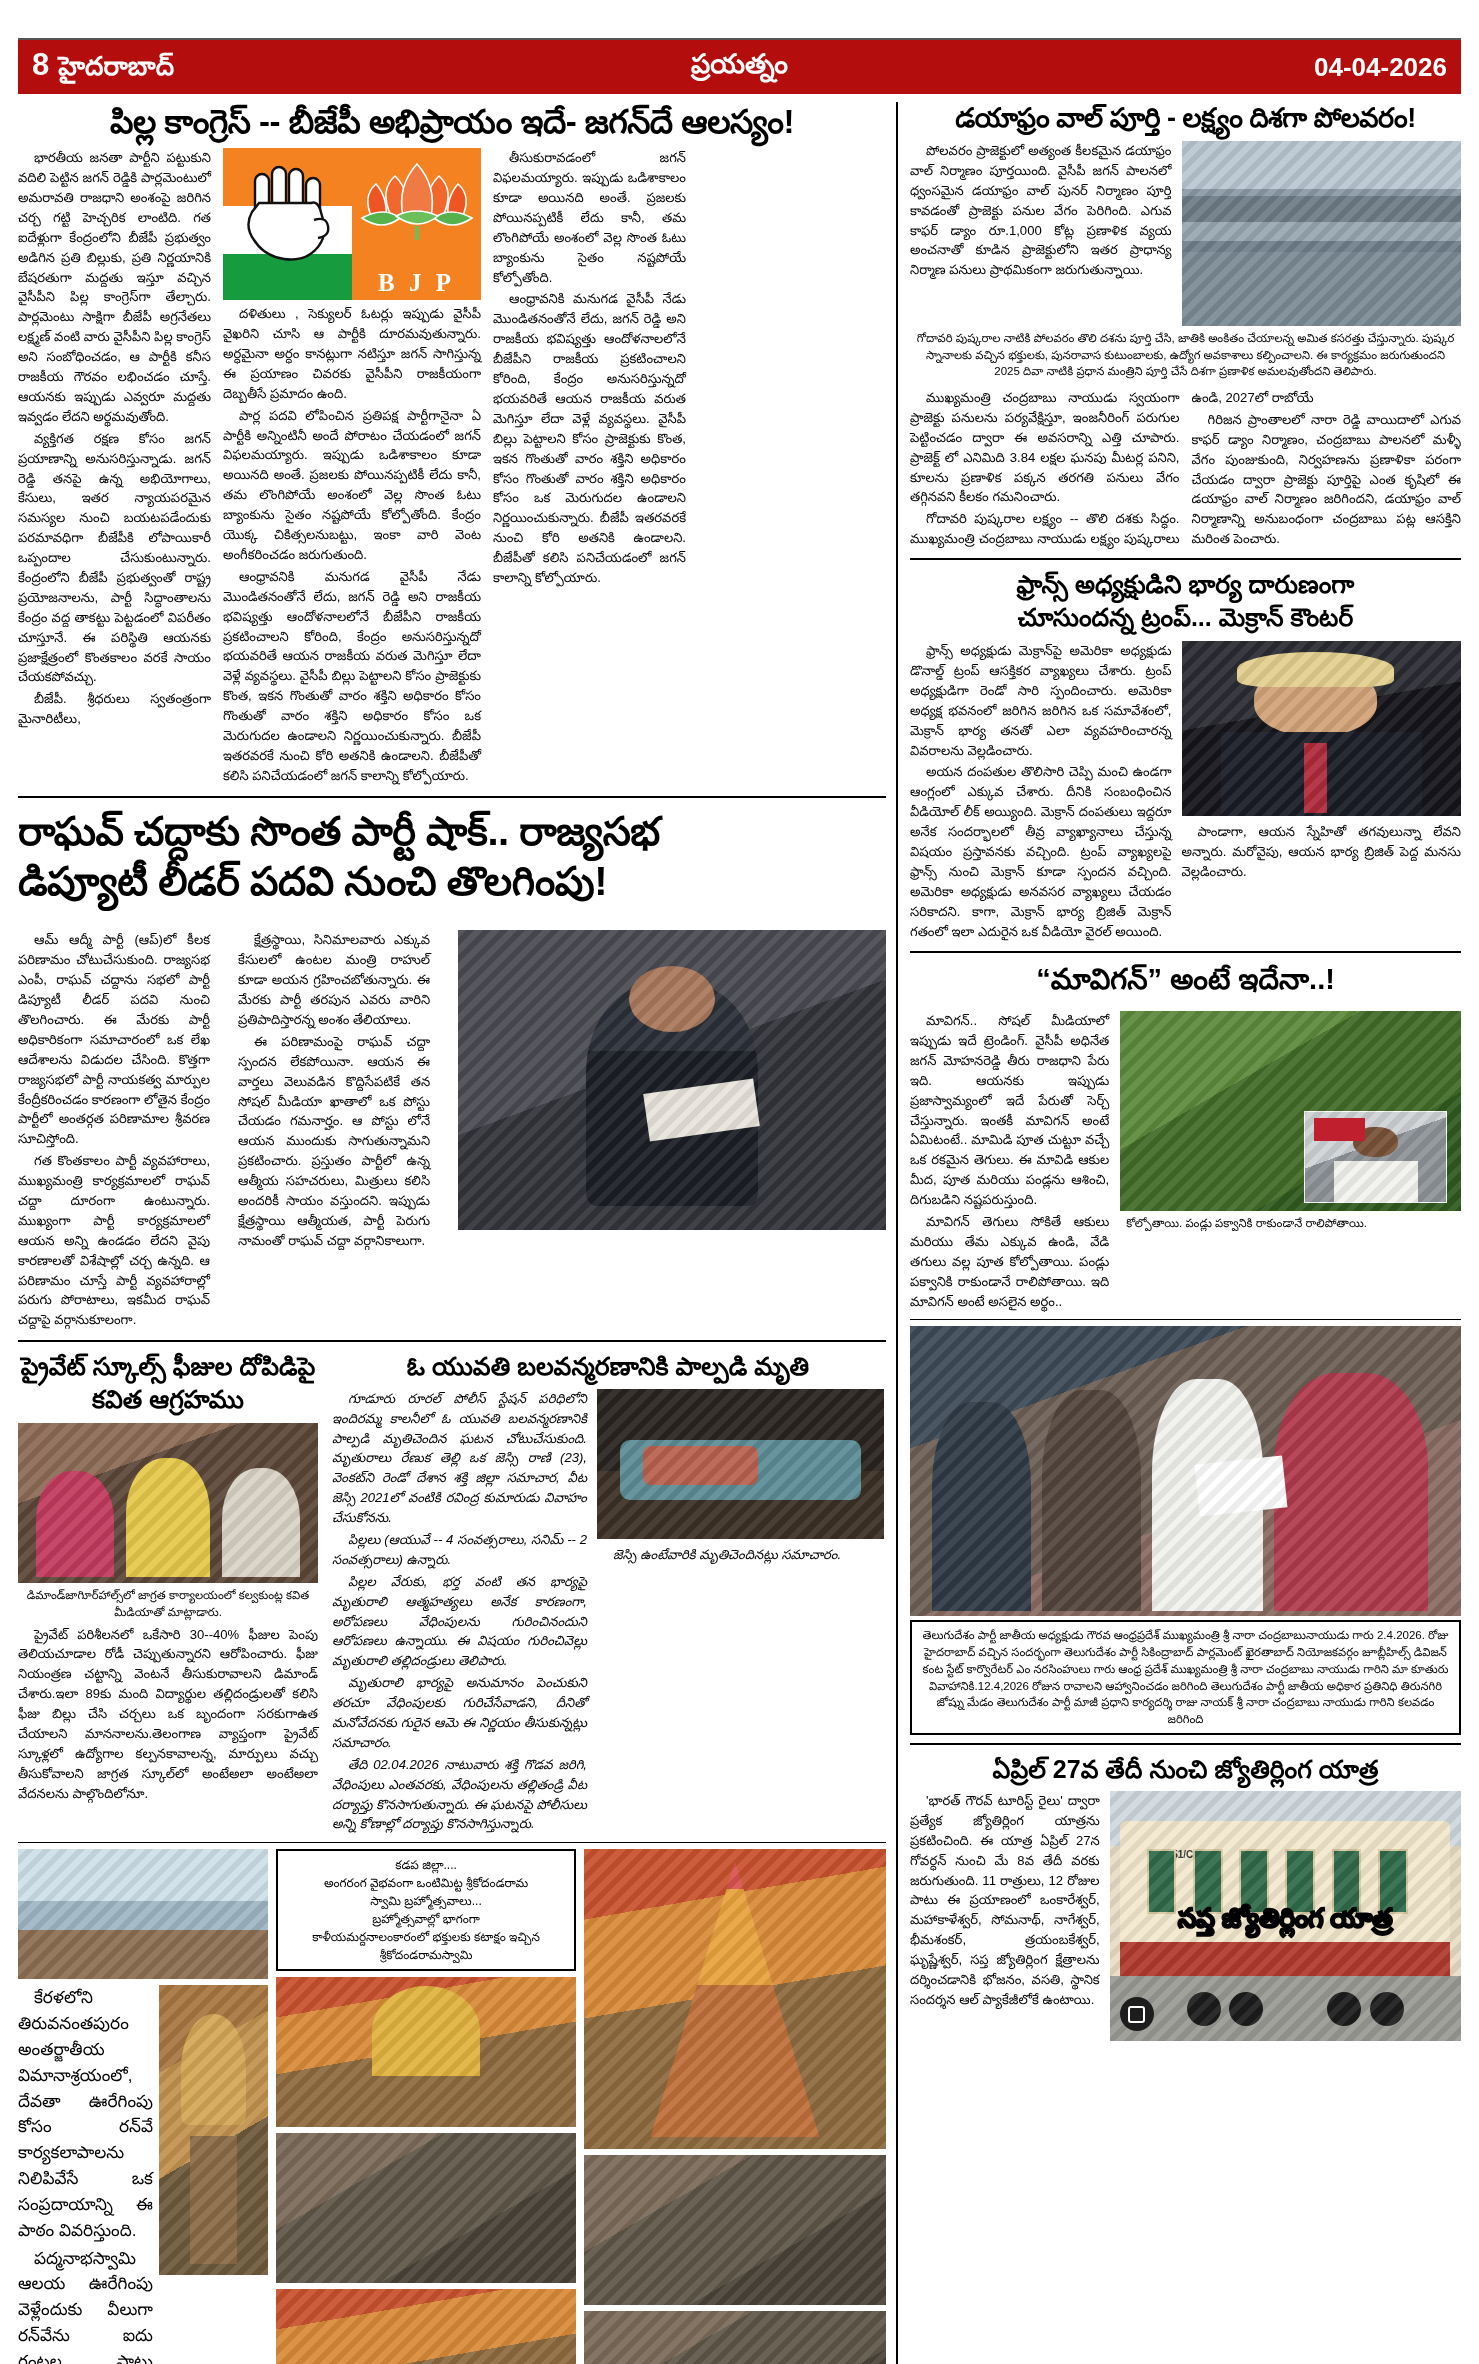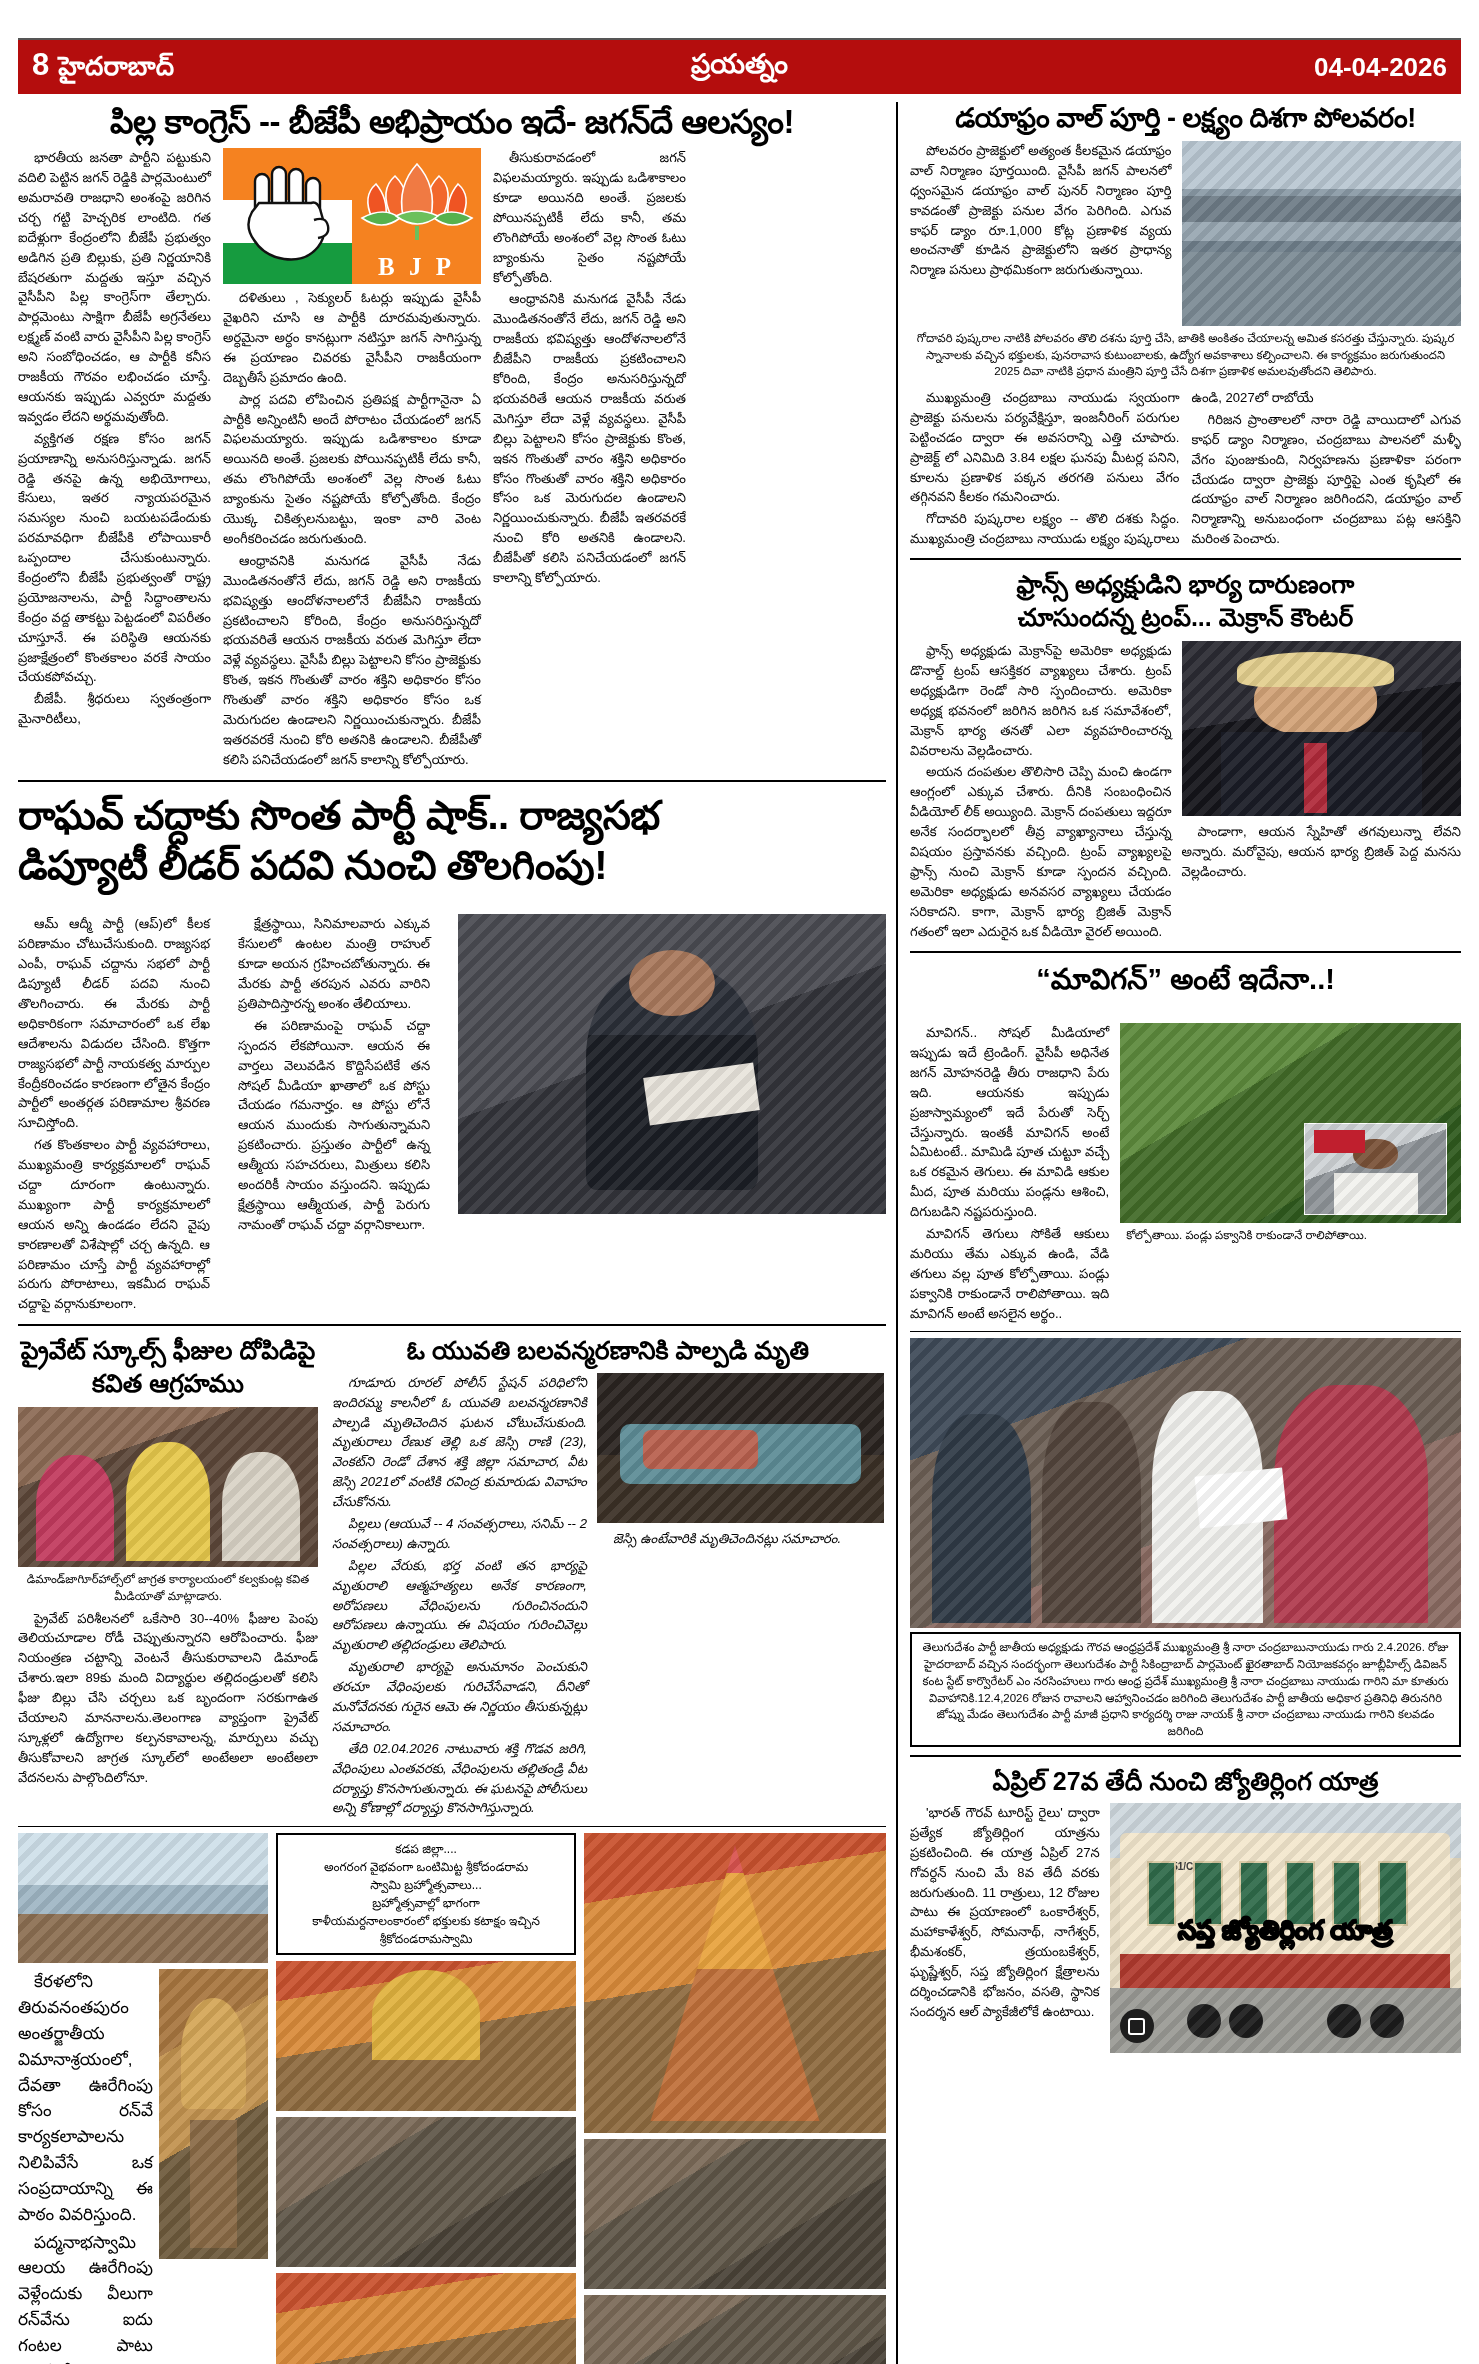--- a/index.html
+++ b/index.html
@@ -44,21 +44,21 @@
   
   .bt{ font-size:13.1px; line-height:1.52; text-align:justify; hyphens:none; }
   .bt p{ text-indent:16px; margin-bottom:2px; }
   .cap{ font-size:12px; line-height:1.5; text-align:center; }
   .c2{ column-count:2; column-gap:12px; }
 
   
   .story1{ display:flex; gap:12px; margin-top:6px; }
   .s1col{ width:193px; }
   .s1mid{ width:258px; }
-  .s1logo{ height:136px; display:flex; }
+  .s1logo{ height:152px; display:flex; }
   .logo-cong{ width:50%; background:linear-gradient(#f58220 0 38%,#fff 38% 70%,#169b3f 70% 100%);
      position:relative; }
   .logo-bjp{ width:50%; background:#f58220; position:relative; color:#fff;
      display:flex; align-items:flex-end; justify-content:center; }
   .bjp-txt{ font-family:"Liberation Serif",serif; font-weight:bold; font-size:25px;
      letter-spacing:4px; margin-bottom:3px; }
   .lotus{ position:absolute; top:10px; left:50%; transform:translateX(-50%); }
   .hand{ position:absolute; top:12px; left:50%; transform:translateX(-50%); }
 
   
@@ -324,21 +324,21 @@
           </div>
           <div class="bt" style="margin-top:6px;">
             <p>పాండాగా, ఆయన స్నేహితో తగవులున్నా లేవని అన్నారు. మరోవైపు, ఆయన భార్య బ్రిజిత్ పెద్ద మనసు వెల్లడించారు.</p>
           </div>
         </div>
       </div>
 
       <div class="rule"></div>
       <h3 class="hl" style="font-size:29px;">“మావిగన్” అంటే ఇదేనా..!</h3>
 
-      <div style="display:flex;gap:11px;margin-top:24px;">
+      <div style="display:flex;gap:11px;margin-top:12px;">
         <div class="bt" style="width:200px;text-align:justify;">
           <p>మావిగన్.. సోషల్ మీడియాలో ఇప్పుడు ఇదే ట్రెండింగ్. వైసీపీ అధినేత జగన్ మోహనరెడ్డి తీరు రాజధాని పేరు ఇది. ఆయనకు ఇప్పుడు ప్రజాస్వామ్యంలో ఇదే పేరుతో సెర్చ్ చేస్తున్నారు. ఇంతకీ మావిగన్ అంటే ఏమిటంటే.. మామిడి పూత చుట్టూ వచ్చే ఒక రకమైన తెగులు. ఈ మావిడి ఆకుల మీద, పూత మరియు పండ్లను ఆశించి, దిగుబడిని నష్టపరుస్తుంది.</p>
           <p>మావిగన్ తెగులు సోకితే ఆకులు మరియు తేమ ఎక్కువ ఉండి, వేడి తగులు వల్ల పూత కోల్పోతాయి. పండ్లు పక్వానికి రాకుండానే రాలిపోతాయి. ఇది మావిగన్ అంటే అసలైన అర్థం..</p>
         </div>
         <div style="width:342px;">
           <div class="ph mango" style="height:200px;">
             <div class="inset">
               <div style="position:absolute;left:6%;top:6%;width:36%;height:26%;background:#c01f2e;z-index:2;"></div>
               <div style="position:absolute;left:34%;top:16%;width:32%;height:34%;background:#7a5238;border-radius:46%;"></div>
               <div style="position:absolute;left:20%;bottom:0;width:60%;height:46%;background:#f2f2ee;"></div>

